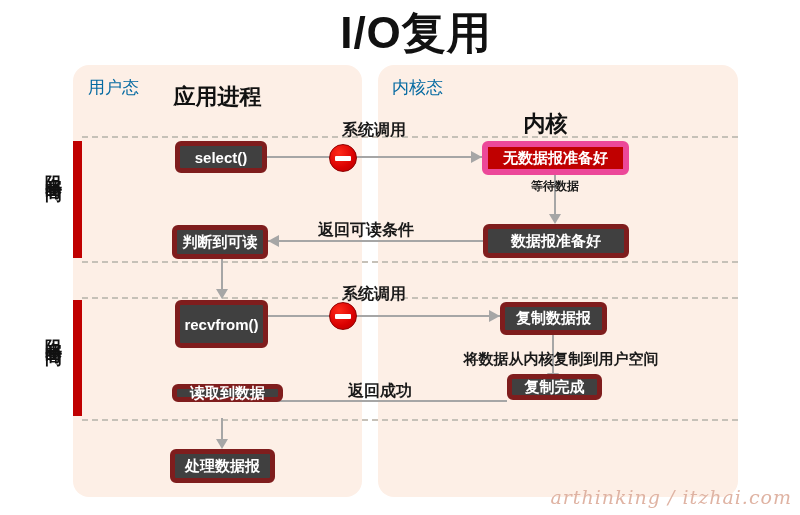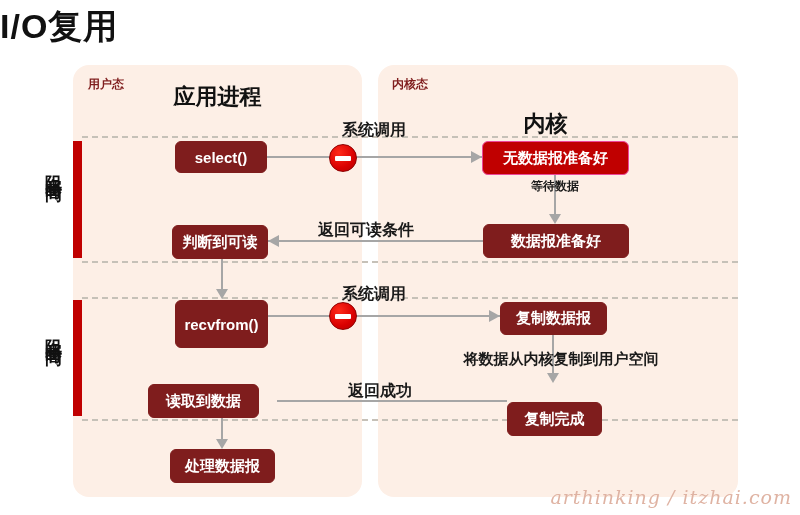--- a/index.html
+++ b/index.html
@@ -1,27 +1,27 @@
 <!DOCTYPE html>
 <html><head>
 <meta charset="utf-8">
 <style>
   html,body{margin:0;padding:0;background:#fff;}
   #stage{position:relative;width:800px;height:515px;background:#ffffff;overflow:hidden;
          font-family:"Liberation Sans","DejaVu Sans",sans-serif;}
   .abs{position:absolute;}
 
   
-  #title{left:0;right:0;top:4px;text-align:left;font-size:34px;font-weight:bold;color:#111;letter-spacing:1px;}
+  #title{left:0;right:0;top:4px;text-align:center;font-size:44px;font-weight:bold;color:#111;letter-spacing:1px;padding-left:32px;}
 
   
   .panel{background:#fdefe6;border-radius:16px;}
   #panel-user{left:73px;top:65px;width:289px;height:432px;}
   #panel-kernel{left:378px;top:65px;width:360px;height:432px;}
-  .panel-tag{color:#7f1d1d;font-size:12px;font-weight:bold;z-index:4;}
+  .panel-tag{color:#0369a1;font-size:17px;font-weight:normal;z-index:4;}
   #tag-user{left:88px;top:76px;}
   #tag-kernel{left:392px;top:76px;}
   .panel-header{font-size:22px;font-weight:bold;color:#111;text-align:center;z-index:4;}
   #header-user{left:73px;top:82px;width:289px;}
   #header-kernel{left:378px;top:82px;width:335px;margin-top:27px;}
 
   
   .dash{left:82px;width:656px;height:0;border-top:2px dashed #c6c1b8;z-index:1;}
   #dash1{top:136px;}#dash2{top:261px;}#dash3{top:297px;}#dash4{top:419px;}
 
@@ -30,30 +30,30 @@
   #bar1{top:141px;height:117px;}
   #bar2{top:300px;height:116px;}
   .vlabel{writing-mode:vertical-rl;text-orientation:upright;font-size:17px;font-weight:bold;color:#111;
           letter-spacing:3px;line-height:18px;}
   #vlabel1{left:44px;top:162px;}
   #vlabel2{left:44px;top:326px;}
 
   
   .gbox,.rbox{display:flex;align-items:center;justify-content:center;color:#fff;font-weight:bold;
               font-size:15px;border-radius:6px;z-index:5;box-sizing:border-box;}
-  .gbox{background:#7f1d1d;border:1px solid #7f1d1d;}
-  .rbox{background:#c00000;border:1px solid #ec4899;}
+  .gbox{background:#404040;border:5px solid #7f1d1d;}
+  .rbox{background:#c00000;border:6px solid #ec4899;}
   #box-select{left:175px;top:141px;width:92px;height:32px;}
   #box-nodata{left:482px;top:141px;width:147px;height:34px;}
   #box-judge{left:172px;top:225px;width:96px;height:34px;}
   #box-ready{left:483px;top:224px;width:146px;height:34px;}
   #box-recvfrom{left:175px;top:300px;width:93px;height:48px;}
   #box-copy{left:500px;top:302px;width:107px;height:33px;}
-  #box-read{left:148px;top:384px;width:111px;height:34px;font-family:Liberation Serif, serif;}
-  #box-done{left:507px;top:402px;width:95px;height:34px;}
+  #box-read{left:172px;top:384px;width:111px;height:18px;font-family:Liberation Serif, serif;}
+  #box-done{left:507px;top:374px;width:95px;height:26px;}
   #box-process{left:170px;top:449px;width:105px;height:34px;}
 
   
   .hline{height:2px;background:#a6a6a6;z-index:2;}
   .vline{width:2px;background:#a6a6a6;z-index:2;}
   #hline1{left:267px;top:156px;width:215px;}
   #hline2{left:268px;top:240px;width:215px;}
   #hline3{left:268px;top:315px;width:232px;}
   #hline4{left:277px;top:400px;width:230px;}
   #vline1{left:554px;top:175px;height:41px;}

